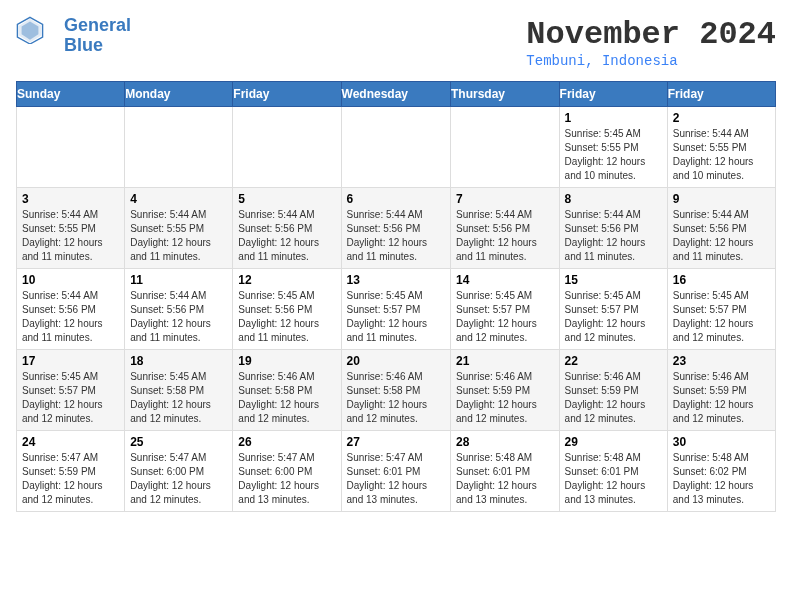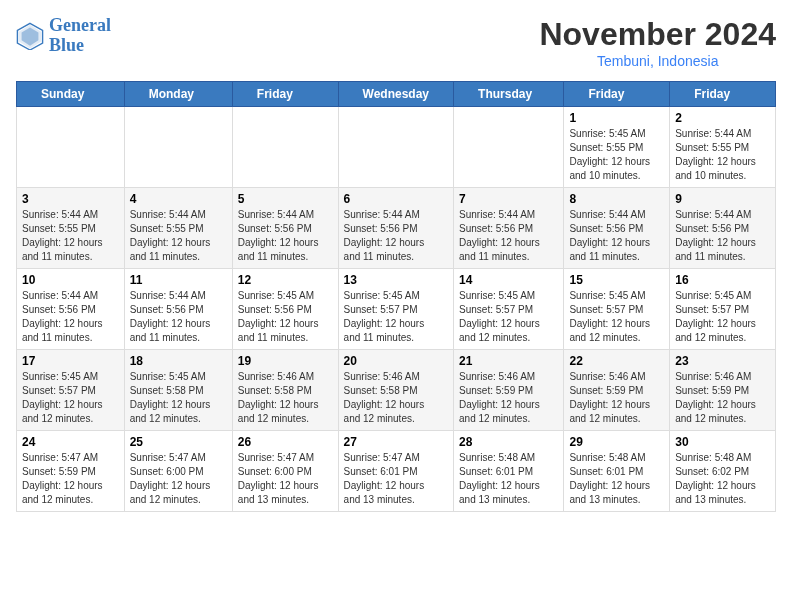--- a/index.html
+++ b/index.html
@@ -11,57 +11,56 @@
       padding: 16px;
     }
     .header {
       display: flex;
       justify-content: space-between;
       align-items: flex-start;
       margin-bottom: 12px;
     }
     .logo {
       display: flex;
-      align-items: center;
-      gap: 5px;
-      font-family: Liberation Serif, serif;
+      gap: 20px;
     }
     .logo-text {
       font-size: 18px;
       font-weight: bold;
       color: #333;
       line-height: 1.1;
     }
     .logo-text span { color: #3a7abf; }
     .logo-icon {
       width: 28px;
       height: 28px;
     }
     .title-block {
-      text-align: center;
+      text-align: left;
+      font-family: Liberation Mono, monospace;
     }
     .month-title {
       font-size: 32px;
       font-weight: bold;
       color: #333;
     }
     .location {
       font-size: 14px;
       color: #3b82f6;
     }
     .calendar {
       width: 100%;
       border-collapse: collapse;
       font-size: 10.5px;
     }
     .calendar th {
       background-color: #3a7abf;
       color: #fff;
       text-align: left;
-      padding: 5px 24px;
+      padding: 5px 0;
       font-size: 12px;
       font-weight: bold;
       border: 1px solid #2a5a9f;
     }
     .calendar td {
       border: 1px solid #ddd;
       vertical-align: top;
       padding: 4px 5px;
       width: 113px;
       min-height: 80px;

